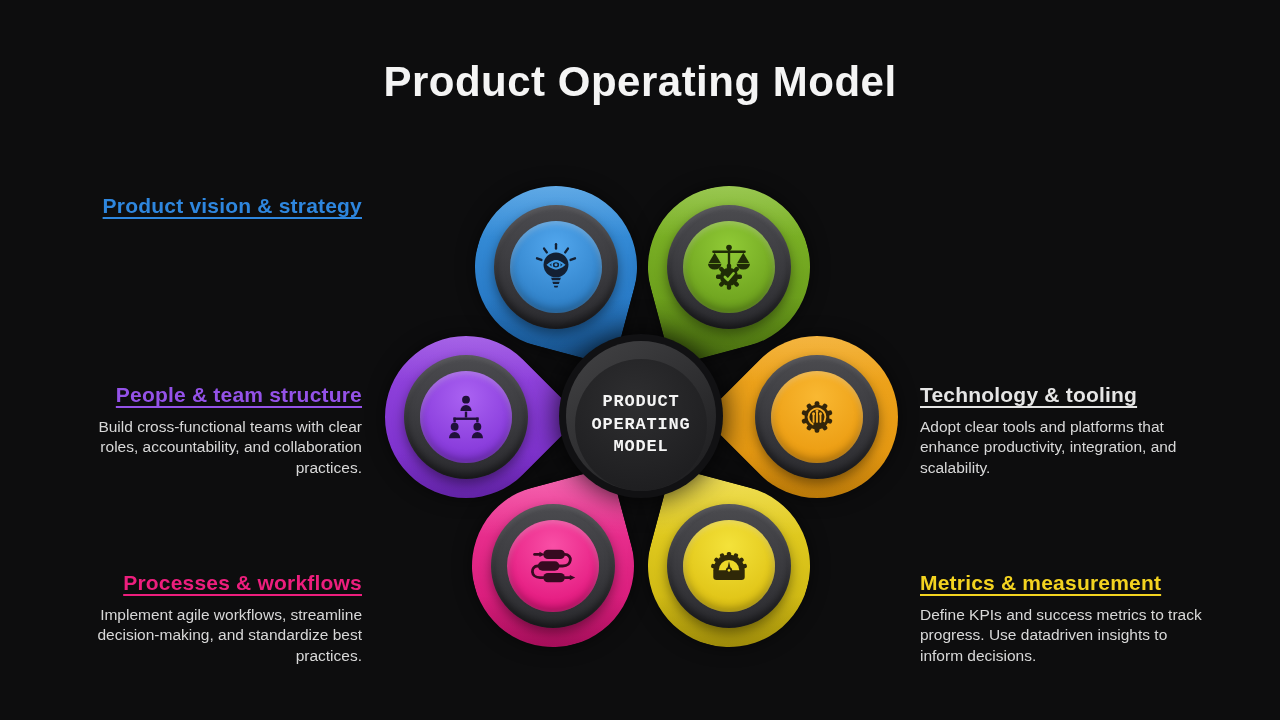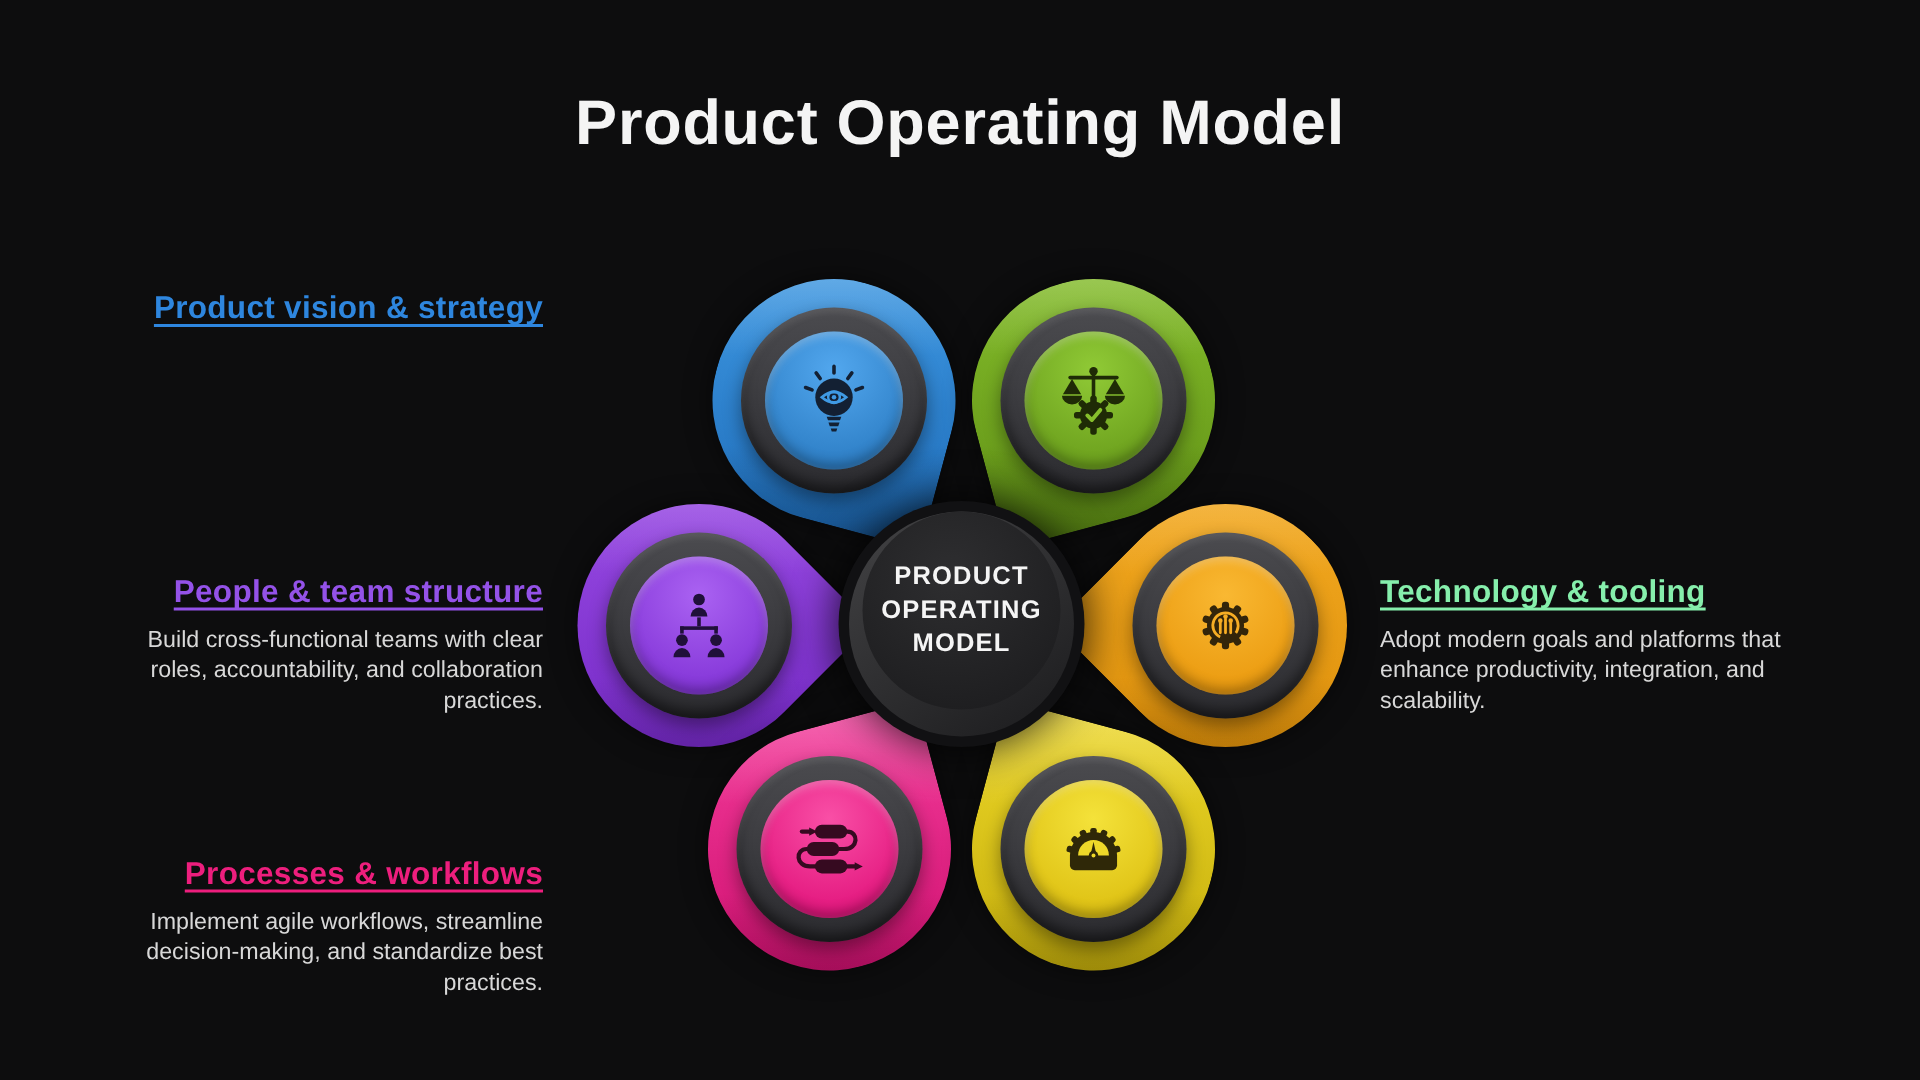--- a/index.html
+++ b/index.html
@@ -77,21 +77,21 @@
   .disc-metrics{background:radial-gradient(circle at 50% 28%,#f4e23a,#dec113 78%);}
   
   .center-outer{
     position:absolute;left:559px;top:334px;width:164px;height:164px;border-radius:50%;z-index:3;
     background:#111113;display:flex;align-items:center;justify-content:center;
     box-shadow:0 0 30px rgba(0,0,0,.85);
   }
   .center-ring{
     width:150px;height:150px;border-radius:50%;
     background:linear-gradient(145deg,#434345,#1b1b1d);
-    display:flex;align-items:flex-start;justify-content:center;
+    display:flex;align-items:flex-end;justify-content:center;font-family:Liberation Mono, monospace;
   }
   .center-face{
     width:132px;height:132px;border-radius:50%;
     background:radial-gradient(circle at 45% 32%,#2e2e30,#1e1e20 80%);
     display:flex;flex-direction:column;align-items:center;justify-content:center;
     color:#f5f5f5;font-size:17px;font-weight:700;letter-spacing:.8px;line-height:1.32;text-align:center;
   }
 </style>
 </head>
 <body>
@@ -106,22 +106,26 @@
   <div class="info left pos-bl">
     <h2 style="color: rgb(237, 30, 125);">Processes &amp; workflows</h2>
     <p>Implement agile workflows, streamline decision-making, and standardize best practices.</p>
   </div>
   <div class="info left pos-ml">
     <h2 style="color: rgb(148, 82, 232);">People &amp; team structure</h2>
     <p>Build cross-functional teams with clear roles, accountability, and collaboration practices.</p>
   </div>
 
   <div class="info right pos-mr">
-    <h2 style="color: #86efac;">Technology &amp; tooling</h2>
-    <p>Adopt modern goals and platforms that enhance productivity, integration, and scalability.</p>
+    <h2 style="color: #e5e5e5;">Technology &amp; tooling</h2>
+    <p>Adopt clear tools and platforms that enhance productivity, integration, and scalability.</p>
+  </div>
+  <div class="info right pos-br">
+    <h2 style="color: rgb(243, 211, 32);">Metrics &amp; measurement</h2>
+    <p>Define KPIs and success metrics to track progress. Use datadriven insights to inform decisions.</p>
   </div>
 
   <div>
 
     <div class="petal petal-vision"></div>
     <div class="petal petal-governance"></div>
     <div class="petal petal-people"></div>
     <div class="petal petal-technology"></div>
     <div class="petal petal-processes"></div>
     <div class="petal petal-metrics"></div>

